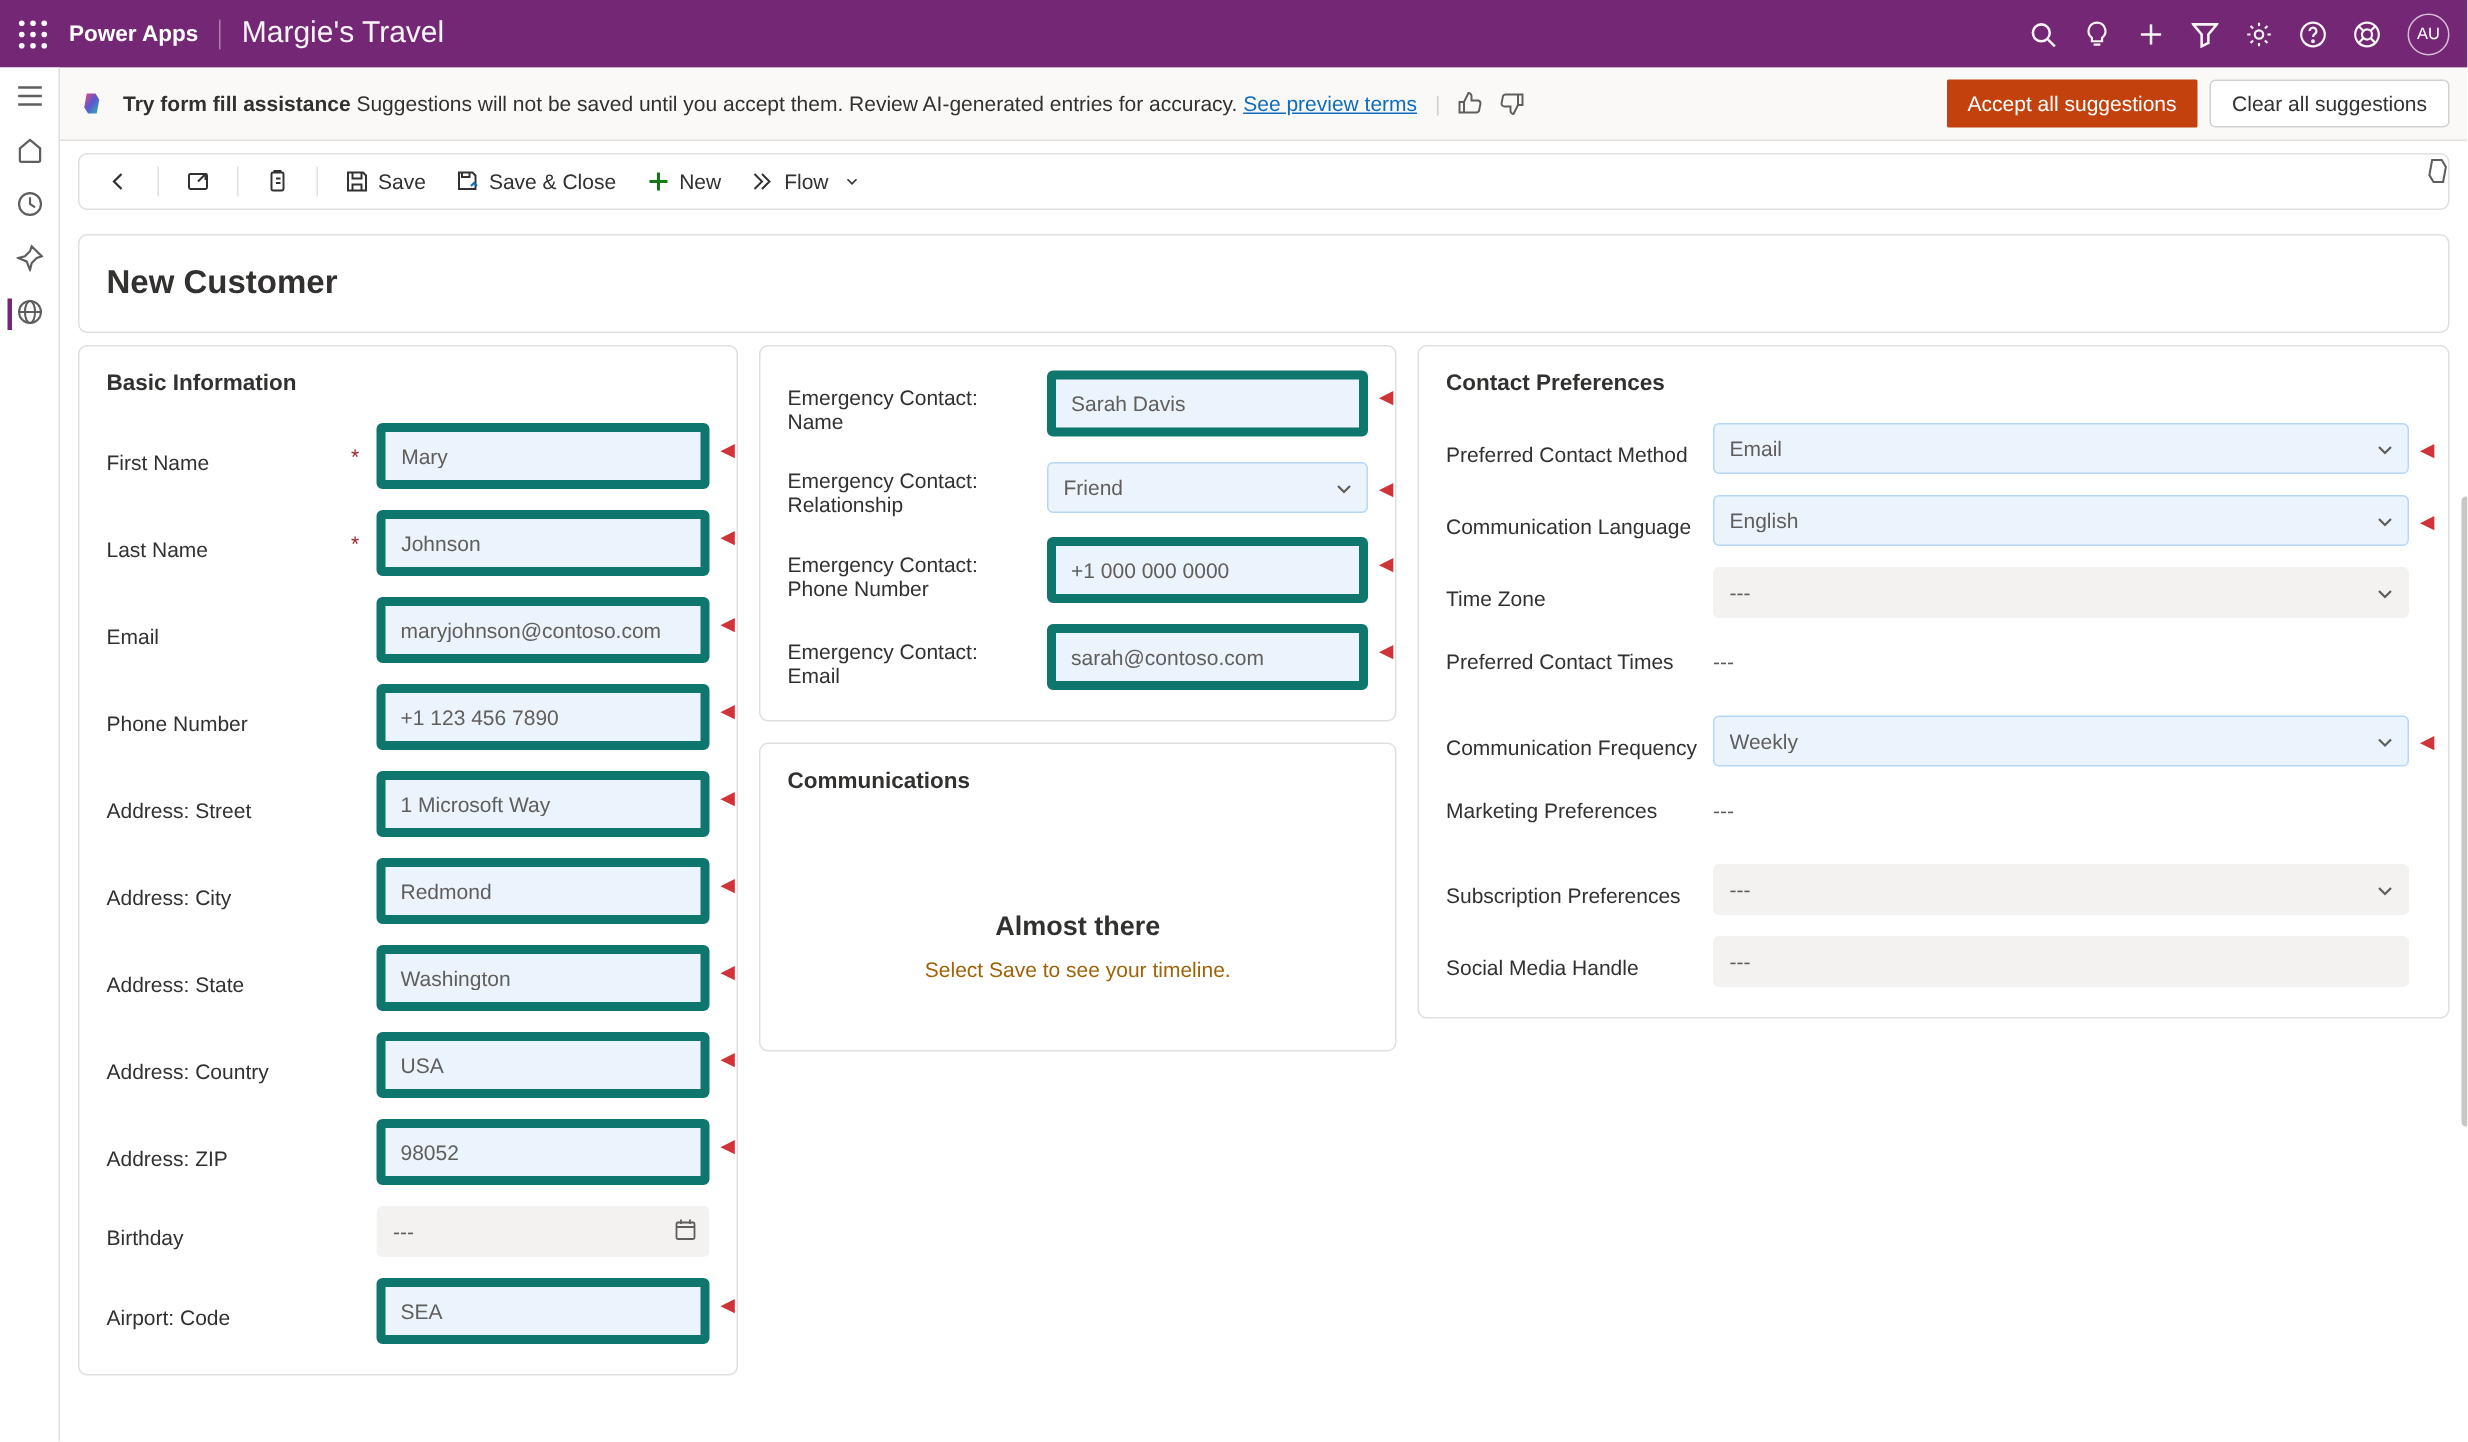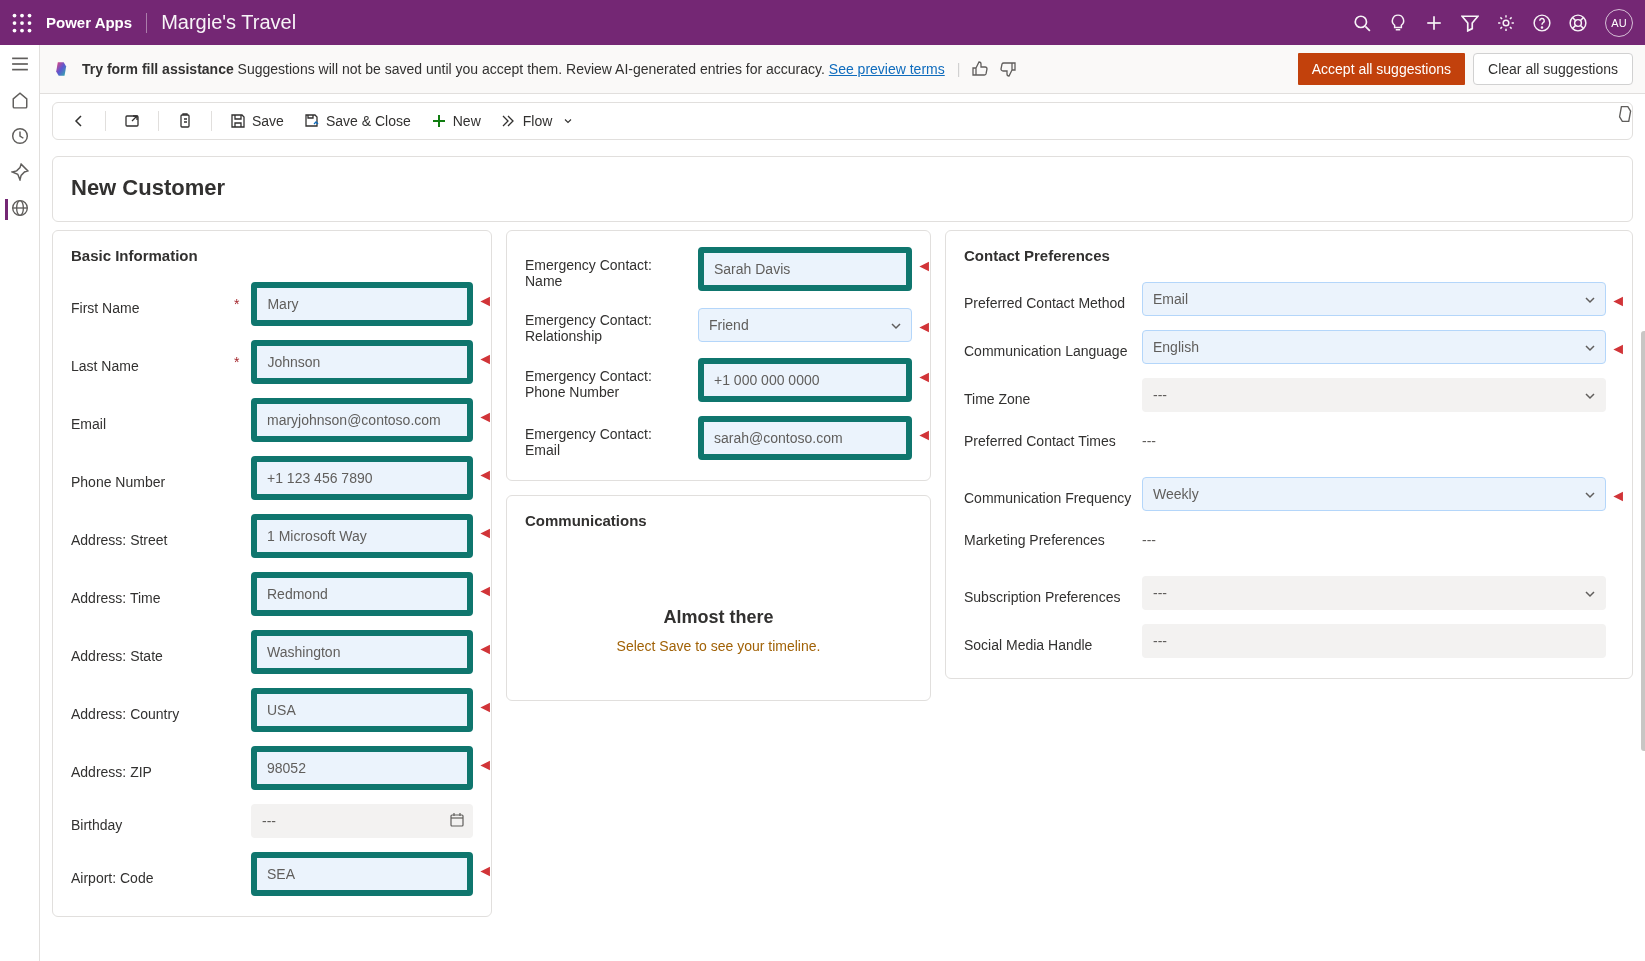--- a/index.html
+++ b/index.html
@@ -307,21 +307,21 @@
               <div class="field-label"><span>Phone Number</span></div>
               <span style="width:9px;"></span>
               <div class="field-control"><input class="input-suggested" value="+1 123 456 7890" style=""><span class="arrow-ind">◄</span></div>
             </div>
             <div class="field-row">
               <div class="field-label"><span>Address: Street</span></div>
               <span style="width:9px;"></span>
               <div class="field-control"><input class="input-suggested" value="1 Microsoft Way" style=""><span class="arrow-ind">◄</span></div>
             </div>
             <div class="field-row">
-              <div class="field-label"><span>Address: Time</span></div>
+              <div class="field-label"><span>Address: City</span></div>
               <span style="width:9px;"></span>
               <div class="field-control"><input class="input-suggested" value="Redmond" style=""><span class="arrow-ind">◄</span></div>
             </div>
             <div class="field-row">
               <div class="field-label"><span>Address: State</span></div>
               <span style="width:9px;"></span>
               <div class="field-control"><input class="input-suggested" value="Washington" style=""><span class="arrow-ind">◄</span></div>
             </div>
             <div class="field-row">
               <div class="field-label"><span>Address: Country</span></div>

